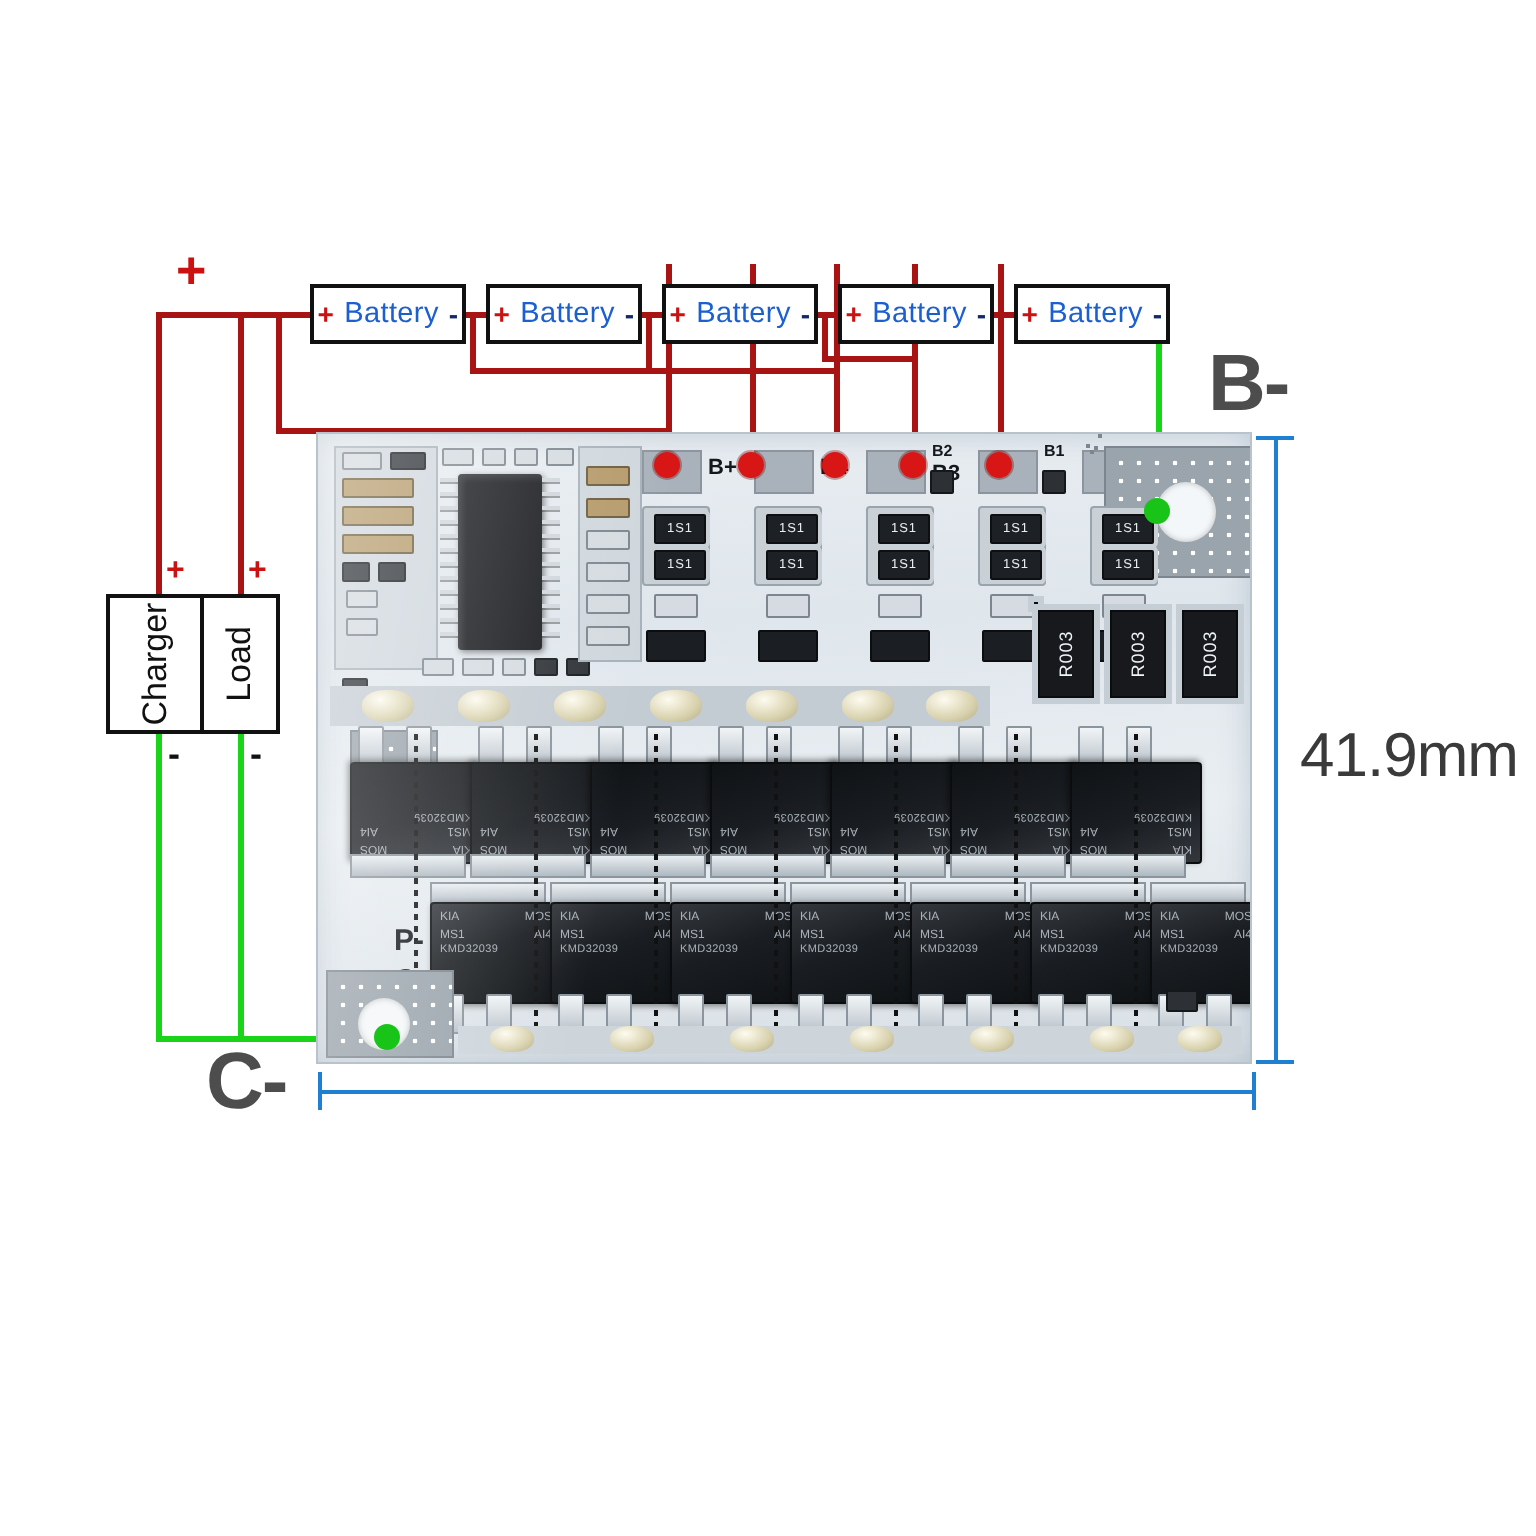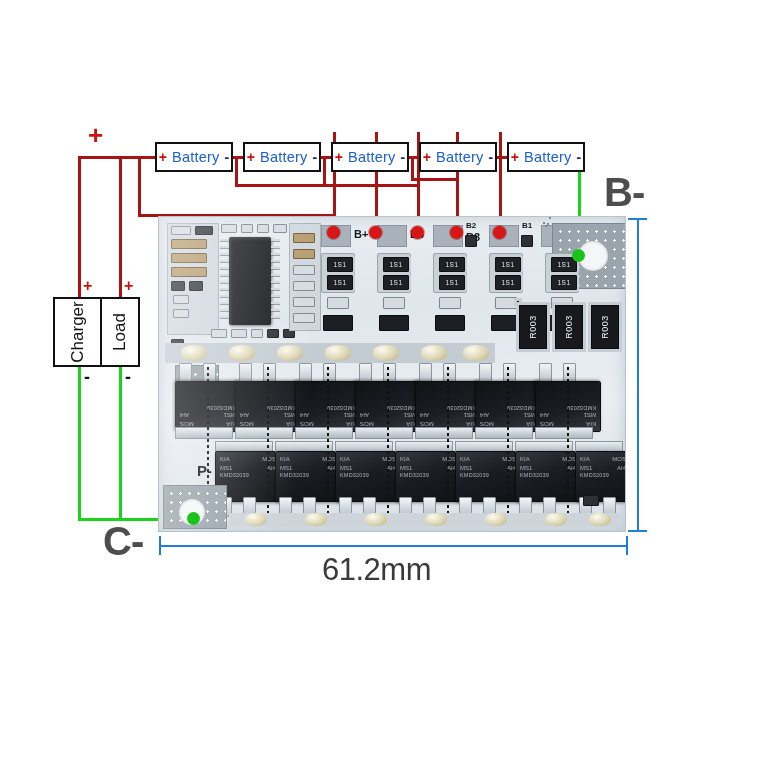--- a/index.html
+++ b/index.html
@@ -243,25 +243,25 @@
   <div class="sym red" style="left:124px;top:278px;font-size:16px;">+</div>
   <div class="sym dark" style="left:84px;top:368px;font-size:18px;">-</div>
   <div class="sym dark" style="left:125px;top:368px;font-size:18px;">-</div>
 
   <div class="biglabel" style="left:604px;top:172px;">B-</div>
   <div class="biglabel" style="left:103px;top:521px;">C-</div>
 
   <div class="dim v" style="left:637px;top:219px;height:312px;"></div>
   <div class="dimcap" style="left:628px;top:218px;width:19px;height:2px;"></div>
   <div class="dimcap" style="left:628px;top:530px;width:19px;height:2px;"></div>
+  <div class="dimtext" style="left:650px;top:360px;">41.9mm</div>
 
   <div class="dim h" style="left:160px;top:545px;width:468px;"></div>
   <div class="dimcap" style="left:159px;top:536px;width:2px;height:19px;"></div>
   <div class="dimcap" style="left:626px;top:536px;width:2px;height:19px;"></div>
-  <div class="dimtext" style="left:322px;top:552px;">61.2mm</div>
 
   <div id="pcb">
 
     <div class="pcbpart trace" style="left:8px;top:6px;width:52px;height:112px;background:#cfd7dd;border:1px solid #a7b1b9;"></div>
     <div class="pcbpart smd" style="left:12px;top:9px;width:20px;height:9px;"></div>
     <div class="pcbpart smd dark" style="left:36px;top:9px;width:18px;height:9px;"></div>
     <div class="pcbpart smd tan" style="left:12px;top:22px;width:36px;height:10px;"></div>
     <div class="pcbpart smd tan" style="left:12px;top:36px;width:36px;height:10px;"></div>
     <div class="pcbpart smd tan" style="left:12px;top:50px;width:36px;height:10px;"></div>
     <div class="pcbpart smd dark" style="left:12px;top:64px;width:14px;height:10px;"></div>

